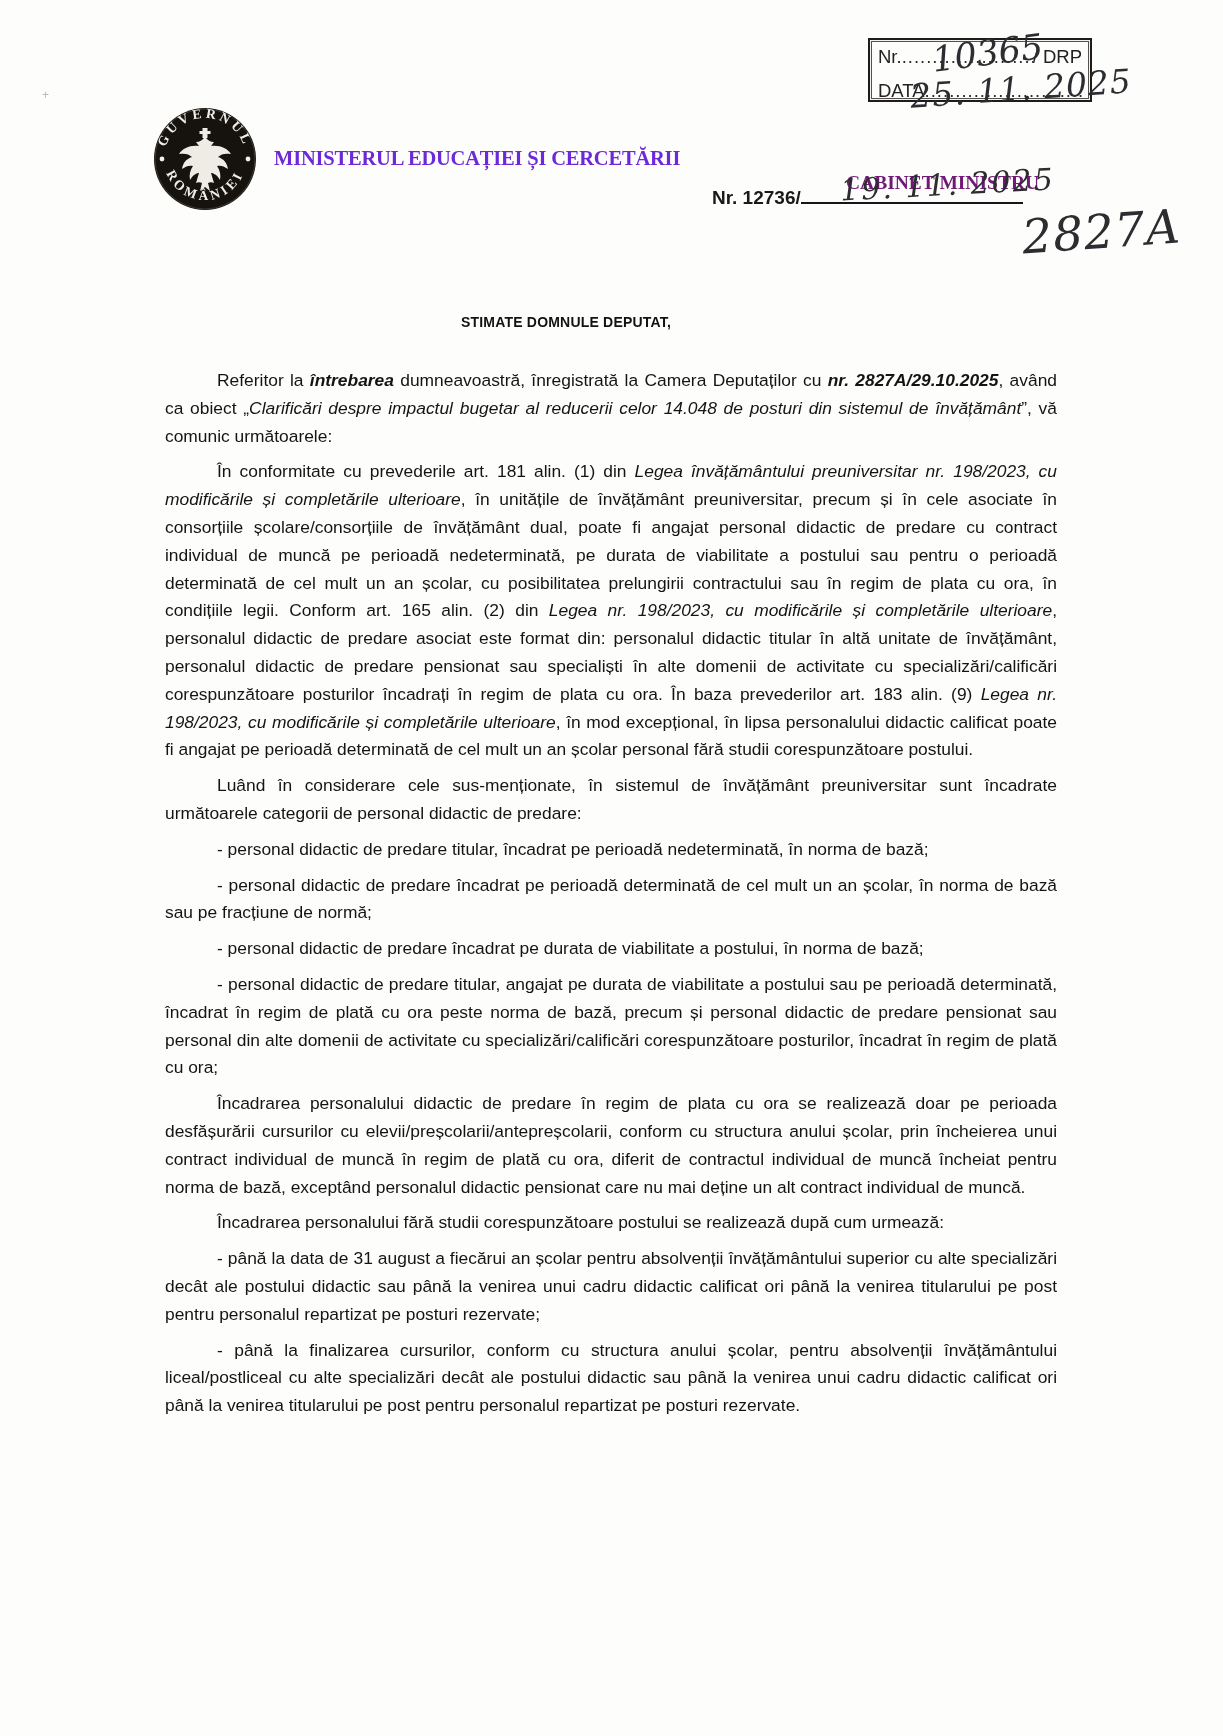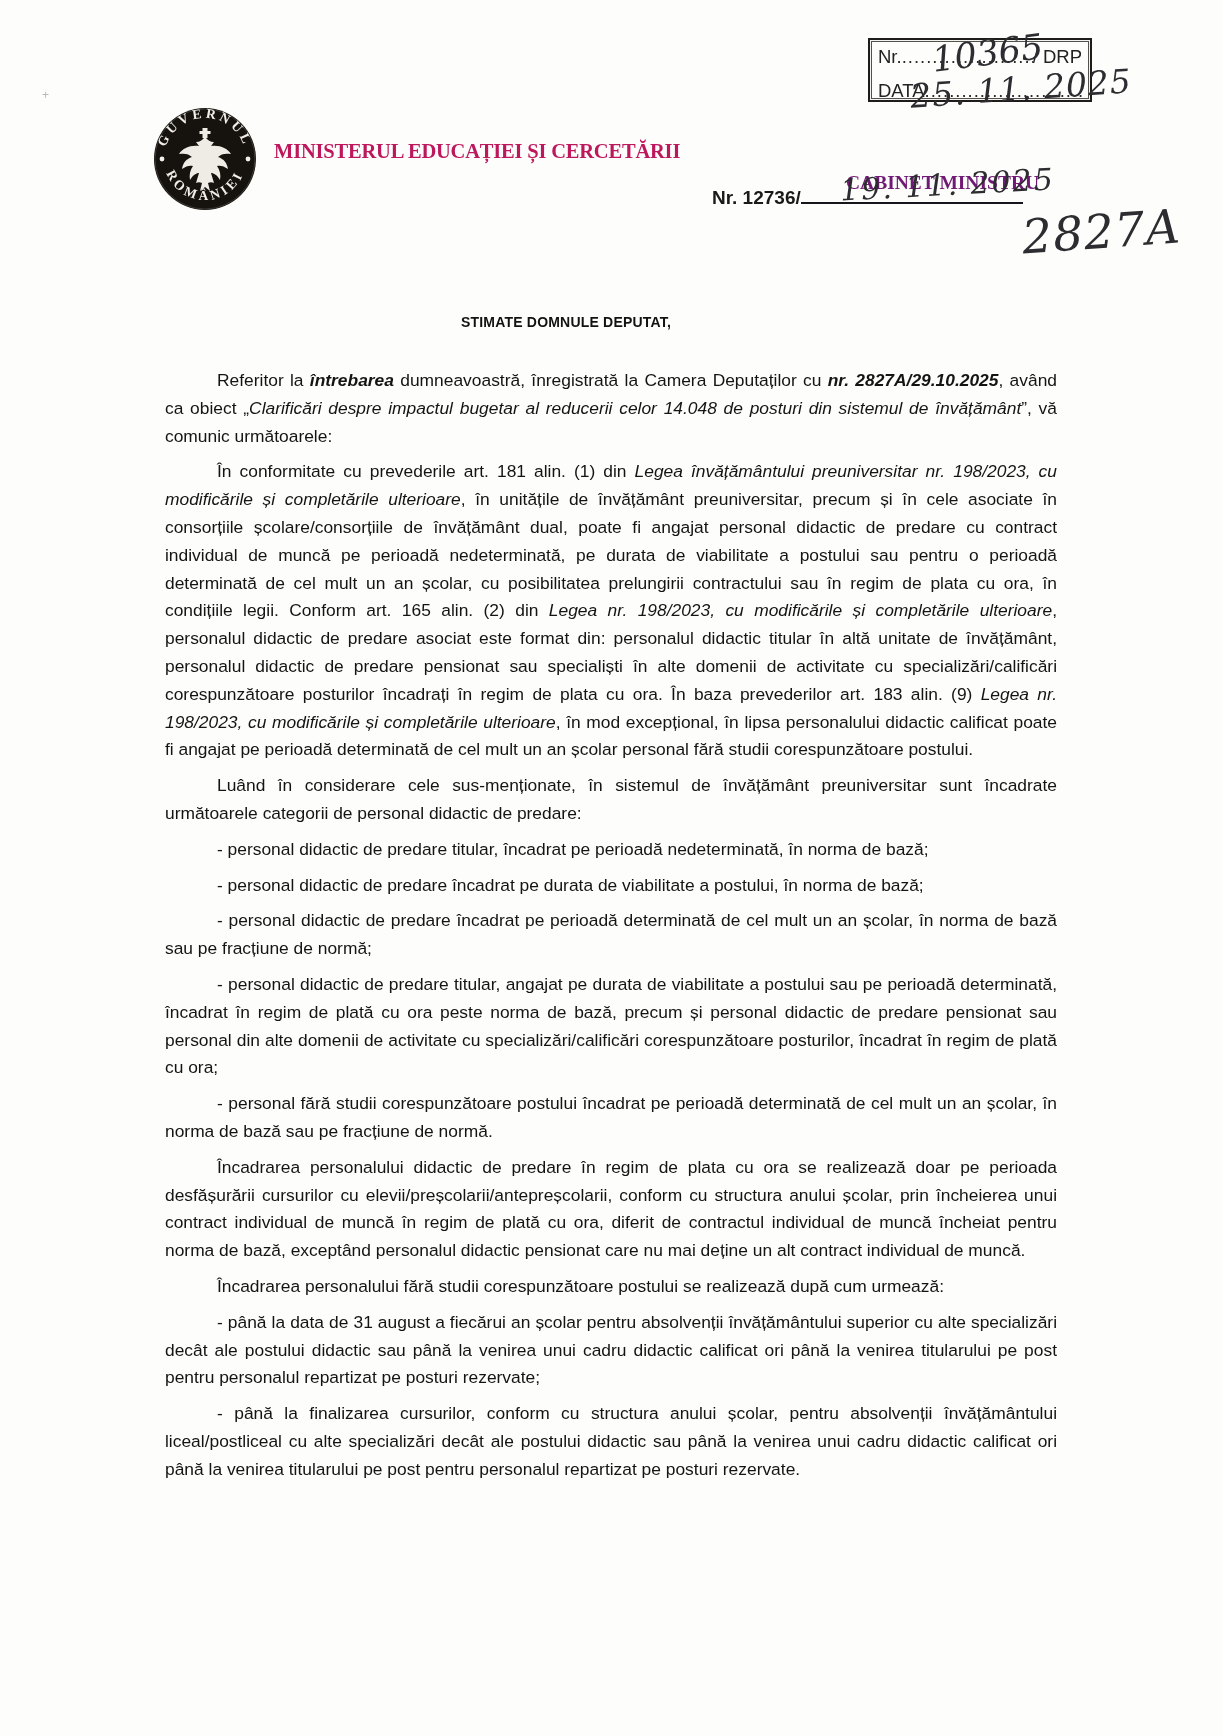--- a/index.html
+++ b/index.html
@@ -9,23 +9,23 @@
     margin:0 auto;
     background:#fdfdfc;
     overflow:hidden;
     font-family:"Liberation Sans", sans-serif;
     color:#161616;
   }
   .speck{position:absolute;left:42px;top:88px;color:#b9b9b9;font-size:12px;}
   
   .seal{position:absolute;left:152px;top:106px;width:106px;height:106px;}
   .ministry{
-    position:absolute;left:274px;top:140px;
+    position:absolute;left:274px;top:147px;
     font-family:"Liberation Serif", serif;
-    font-weight:bold;font-size:20.5px;letter-spacing:-0.2px;color:#be185d;
+    font-weight:bold;font-size:20.5px;letter-spacing:-0.2px;color:#6d28d9;
     white-space:nowrap;
   }
   .stamp{
     position:absolute;left:868px;top:38px;width:224px;height:64px;
     border:2.5px solid #1d1c1a;
     box-shadow:0 0 0 1px #f3f3f1 inset, 0 0 0 2px #55524e inset;
     box-sizing:border-box;
     padding:6px 8px 4px 8px;
     font-size:18.5px;color:#232220;
   }
@@ -122,23 +122,22 @@
 
   <div class="hand ref-hw">2827A</div>
 
   <div class="doc-title">STIMATE DOMNULE DEPUTAT,</div>
 
   <div class="doc-body">
       <p class="para"><span class="run-n">Referitor la </span><span class="run-bi">întrebarea</span><span class="run-n"> dumneavoastră, înregistrată la Camera Deputaților cu </span><span class="run-bi">nr. 2827A/29.10.2025</span><span class="run-n">, având ca obiect „</span><span class="run-i">Clarificări despre impactul bugetar al reducerii celor 14.048 de posturi din sistemul de învățământ</span><span class="run-n">”, vă comunic următoarele:</span></p>
       <p class="para"><span class="run-n">În conformitate cu prevederile art. 181 alin. (1) din </span><span class="run-i">Legea învățământului preuniversitar nr. 198/2023, cu modificările și completările ulterioare</span><span class="run-n">, în unitățile de învățământ preuniversitar, precum și în cele asociate în consorțiile școlare/consorțiile de învățământ dual, poate fi angajat personal didactic de predare cu contract individual de muncă pe perioadă nedeterminată, pe durata de viabilitate a postului sau pentru o perioadă determinată de cel mult un an școlar, cu posibilitatea prelungirii contractului sau în regim de plata cu ora, în condițiile legii. Conform art. 165 alin. (2) din </span><span class="run-i">Legea nr. 198/2023, cu modificările și completările ulterioare</span><span class="run-n">, personalul didactic de predare asociat este format din: personalul didactic titular în altă unitate de învățământ, personalul didactic de predare pensionat sau specialiști în alte domenii de activitate cu specializări/calificări corespunzătoare posturilor încadrați în regim de plata cu ora. În baza prevederilor art. 183 alin. (9) </span><span class="run-i">Legea nr. 198/2023, cu modificările și completările ulterioare</span><span class="run-n">, în mod excepțional, în lipsa personalului didactic calificat poate fi angajat pe perioadă determinată de cel mult un an școlar personal fără studii corespunzătoare postului.</span></p>
       <p class="para"><span class="run-n">Luând în considerare cele sus-menționate, în sistemul de învățământ preuniversitar sunt încadrate următoarele categorii de personal didactic de predare:</span></p>
       <p class="para"><span class="run-n">- personal didactic de predare titular, încadrat pe perioadă nedeterminată, în norma de bază;</span></p>
+      <p class="para"><span class="run-n">- personal didactic de predare încadrat pe perioadă determinată de cel mult un an școlar, în norma de bază sau pe fracțiune de normă;</span></p>
       <p class="para"><span class="run-n">- personal didactic de predare încadrat pe durata de viabilitate a postului, în norma de bază;</span></p>
-      <p class="para"><span class="run-n">- personal didactic de predare încadrat pe perioadă determinată de cel mult un an școlar, în norma de bază sau pe fracțiune de normă;</span></p>
       <p class="para"><span class="run-n">- personal didactic de predare titular, angajat pe durata de viabilitate a postului sau pe perioadă determinată, încadrat în regim de plată cu ora peste norma de bază, precum și personal didactic de predare pensionat sau personal din alte domenii de activitate cu specializări/calificări corespunzătoare posturilor, încadrat în regim de plată cu ora;</span></p>
-      <p class="para"><span class="run-n">- personal fără studii corespunzătoare postului încadrat pe perioadă determinată de cel mult un an școlar, în norma de bază sau pe fracțiune de normă.</span></p>
       <p class="para"><span class="run-n">Încadrarea personalului didactic de predare în regim de plata cu ora se realizează doar pe perioada desfășurării cursurilor cu elevii/preșcolarii/antepreșcolarii, conform cu structura anului școlar, prin încheierea unui contract individual de muncă în regim de plată cu ora, diferit de contractul individual de muncă încheiat pentru norma de bază, exceptând personalul didactic pensionat care nu mai deține un alt contract individual de muncă.</span></p>
       <p class="para"><span class="run-n">Încadrarea personalului fără studii corespunzătoare postului se realizează după cum urmează:</span></p>
       <p class="para"><span class="run-n">- până la data de 31 august a fiecărui an școlar pentru absolvenții învățământului superior cu alte specializări decât ale postului didactic sau până la venirea unui cadru didactic calificat ori până la venirea titularului pe post pentru personalul repartizat pe  posturi rezervate;</span></p>
       <p class="para"><span class="run-n">- până la finalizarea cursurilor, conform cu structura anului școlar, pentru absolvenții învățământului liceal/postliceal cu alte specializări decât ale postului didactic sau până la venirea unui cadru didactic calificat ori până la venirea titularului pe post pentru personalul repartizat pe  posturi rezervate.</span></p>
     </div>
 
 </div>
 
 </body></html>

